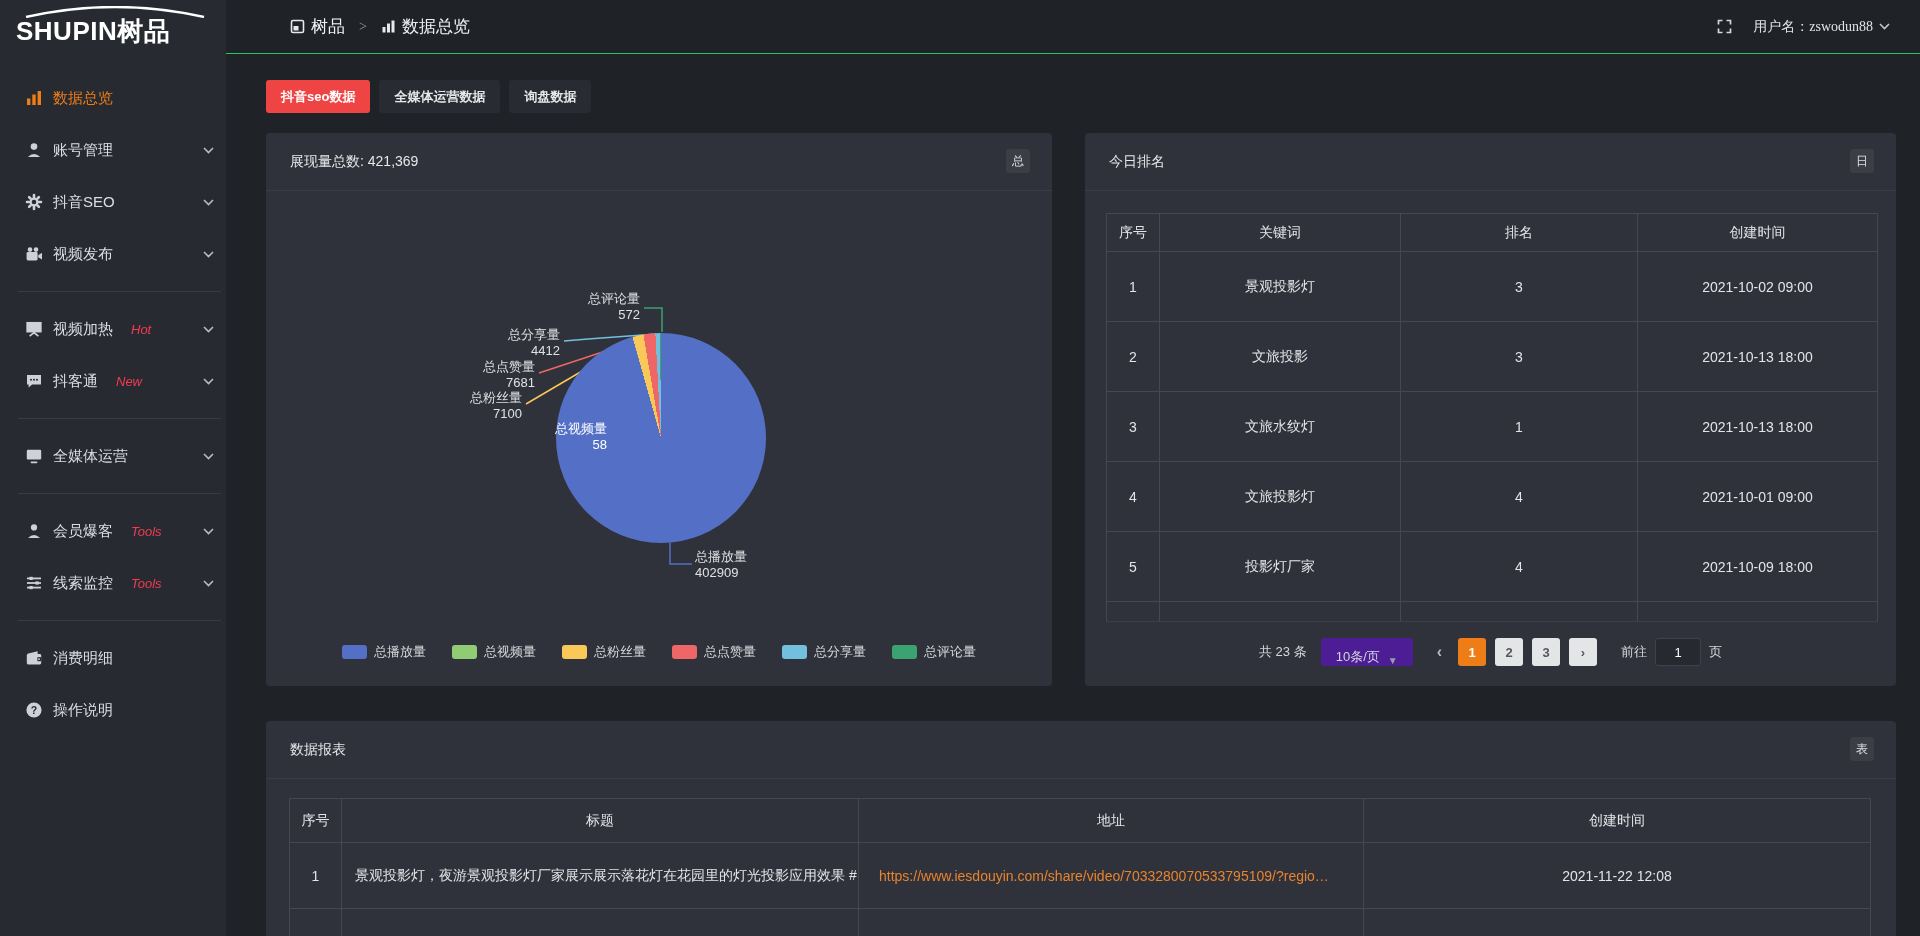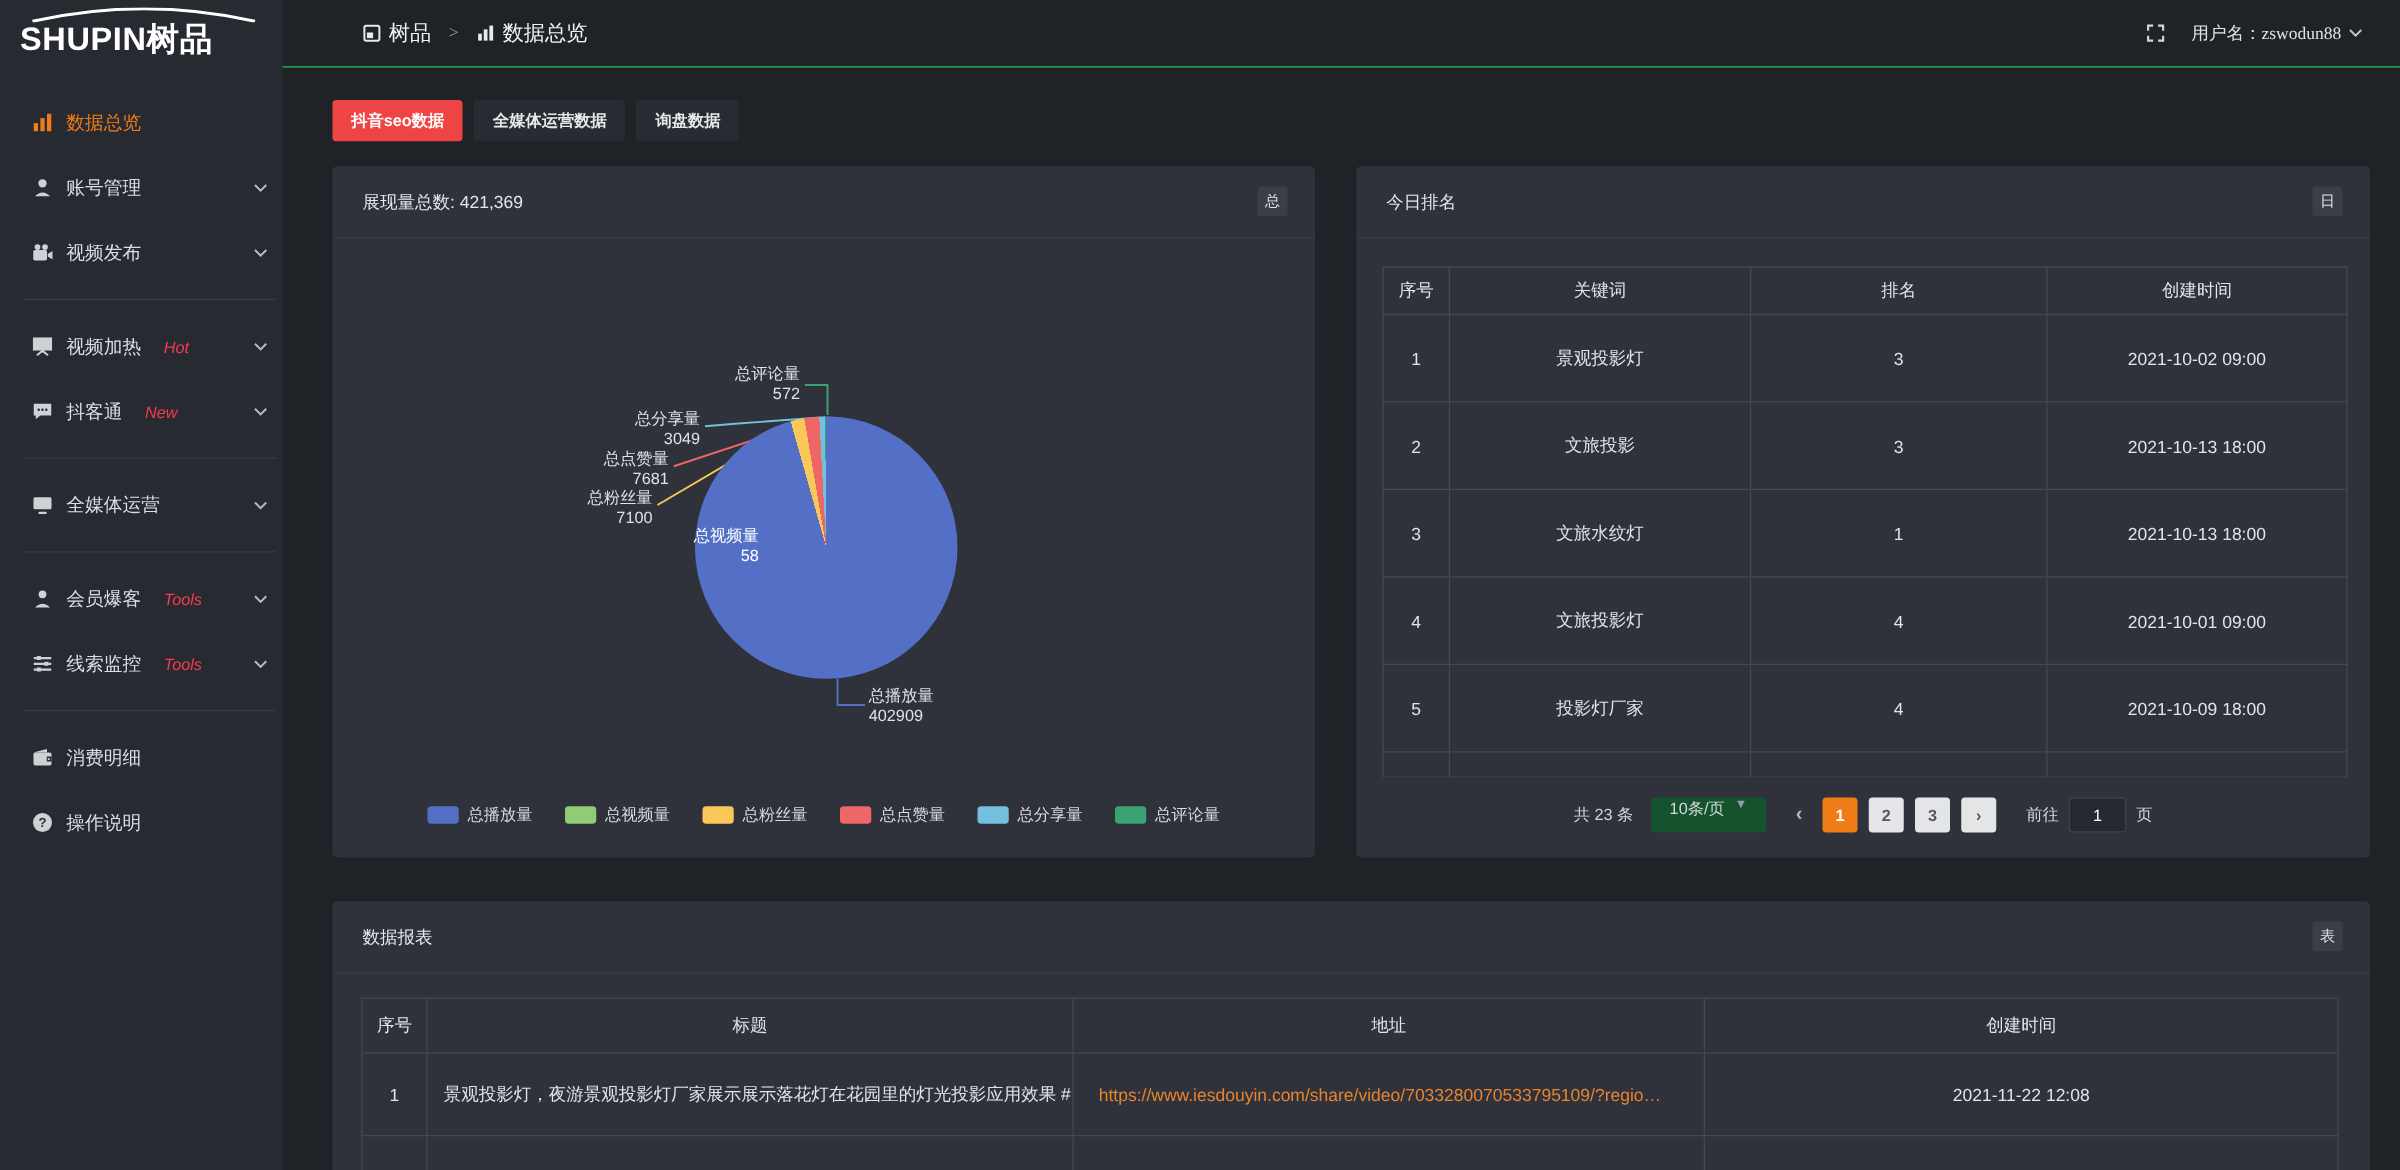--- a/index.html
+++ b/index.html
@@ -68,21 +68,21 @@
   
   table.dtable { border-collapse:collapse; table-layout:fixed; }
   .dtable th, .dtable td { border:1px solid #45484f; text-align:center; font-weight:400; color:#e2e4e7; font-size:14px;
                            overflow:hidden; white-space:nowrap; }
   .rank-table { position:absolute; left:21px; top:80px; width:771px; }
   .rank-table th { height:38px; }
   .rank-table td { height:70px; }
   .rank-table tr.stub td { height:20px; border-bottom:1px solid #3b3e45; }
   .rank-pagination { position:absolute; left:0; top:505px; width:100%; display:flex; justify-content:center; align-items:center; }
   .pg-total { font-size:13px; color:#d4d6d9; margin-right:14px; }
-  .pg-select { width:92px; height:28px; background:#14532d; border-radius:3px; display:flex; align-items:flex-start; justify-content:center;
+  .pg-select { width:92px; height:28px; background:#4c1d95; border-radius:3px; display:flex; align-items:flex-end; justify-content:center;
                gap:8px; font-size:13px; color:#d4d6d9; cursor:pointer; margin-right:24px; }
   .pg-select .sel-arrow { color:#9a9da3; font-size:10px; }
   .pg-prev { color:#b8babd; font-size:16px; font-weight:700; margin-right:16px; cursor:pointer; line-height:28px; }
   .pg-pages { display:flex; gap:9px; align-items:center; }
   .pg-btn { min-width:28px; height:28px; border:none; border-radius:3px; background:#e4e5e7; color:#55585f; font-size:13px;
             font-weight:700; cursor:pointer; font-family:inherit; }
   .pg-btn.active { background:#ee7d18; color:#fff; }
   .pg-goto { display:flex; align-items:center; gap:8px; margin-left:24px; font-size:13px; color:#d4d6d9; }
   .pg-input { width:46px; height:28px; background:#262930; border:1px solid #3f424a; border-radius:3px; color:#fff;
               text-align:center; font-size:13px; font-family:inherit; }
@@ -117,20 +117,43 @@
         <span>数据总览</span>
       </div>
       <div class="side-item">
         <span class="s-icon">
           <svg width="18" height="18" viewBox="0 0 18 18" fill="currentColor">
             <circle cx="9" cy="5.6" r="3.3"></circle>
             <path d="M2.8,16 Q9,9.8 15.2,16 Z"></path>
           </svg>
         </span>
         <span>账号管理</span>
+        <span class="s-chevron">
+          <svg width="11" height="7" viewBox="0 0 11 7" fill="none" stroke="currentColor" stroke-width="1.6">
+            <path d="M1,1 L5.5,5.5 L10,1"></path>
+          </svg>
+        </span>
+      </div>
+      <div class="side-item">
+        <span class="s-icon">
+          <svg width="18" height="18" viewBox="0 0 18 18" fill="none" stroke="currentColor">
+            <g stroke-width="2.6" stroke-linecap="round">
+              <path d="M9,2 V4"></path>
+              <path d="M9,14 V16"></path>
+              <path d="M2,9 H4"></path>
+              <path d="M14,9 H16"></path>
+              <path d="M4.1,4.1 L5.5,5.5"></path>
+              <path d="M12.5,12.5 L13.9,13.9"></path>
+              <path d="M13.9,4.1 L12.5,5.5"></path>
+              <path d="M5.5,12.5 L4.1,13.9"></path>
+            </g>
+            <circle cx="9" cy="9" r="3.4" stroke-width="2.2"></circle>
+          </svg>
+        </span>
+        <span>抖音SEO</span>
         <span class="s-chevron">
           <svg width="11" height="7" viewBox="0 0 11 7" fill="none" stroke="currentColor" stroke-width="1.6">
             <path d="M1,1 L5.5,5.5 L10,1"></path>
           </svg>
         </span>
       </div>
       <div class="side-item">
         <span class="s-icon">
           <svg width="18" height="18" viewBox="0 0 18 18" fill="currentColor">
             <circle cx="5" cy="4.6" r="2.3"></circle>
@@ -321,21 +344,21 @@
       </svg>
 
       <div class="pie" id="pie-disc" style="background: conic-gradient(rgb(84, 112, 198) 0deg, rgb(84, 112, 198) 344.23deg, rgb(145, 204, 117) 344.23deg, rgb(145, 204, 117) 344.28deg, rgb(250, 200, 88) 344.28deg, rgb(250, 200, 88) 350.34deg, rgb(238, 102, 102) 350.34deg, rgb(238, 102, 102) 356.91deg, rgb(115, 192, 222) 356.91deg, rgb(115, 192, 222) 359.51deg, rgb(59, 162, 114) 359.51deg, rgb(59, 162, 114) 360deg);"></div>
 
       <div class="callout r" style="left:254px; top:100px;">
         <span>总评论量</span>
         <span class="c-val">572</span>
       </div>
       <div class="callout r" style="left:174px; top:136px;">
         <span>总分享量</span>
-        <span class="c-val">3049</span>
+        <span class="c-val">4412</span>
       </div>
       <div class="callout r" style="left:149px; top:168px;">
         <span>总点赞量</span>
         <span class="c-val">7681</span>
       </div>
       <div class="callout r" style="left:136px; top:199px;">
         <span>总粉丝量</span>
         <span class="c-val">7100</span>
       </div>
       <div class="callout r white" style="left:221px; top:230px;">

